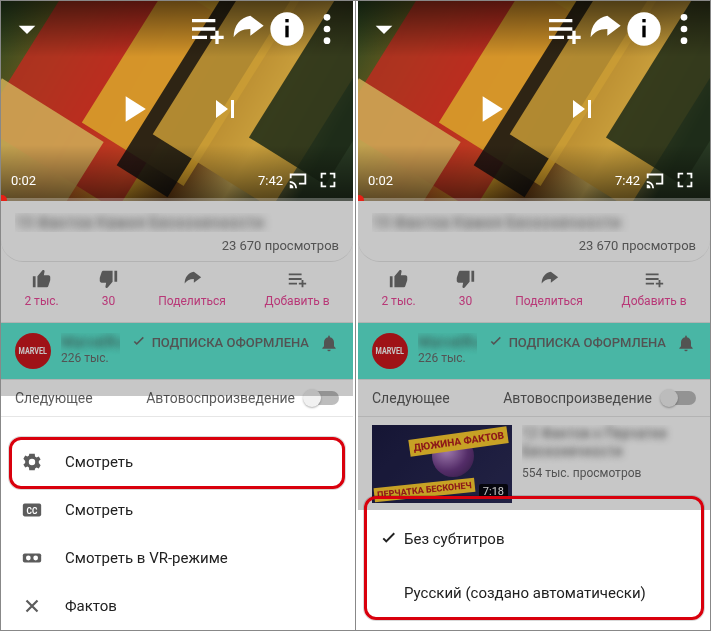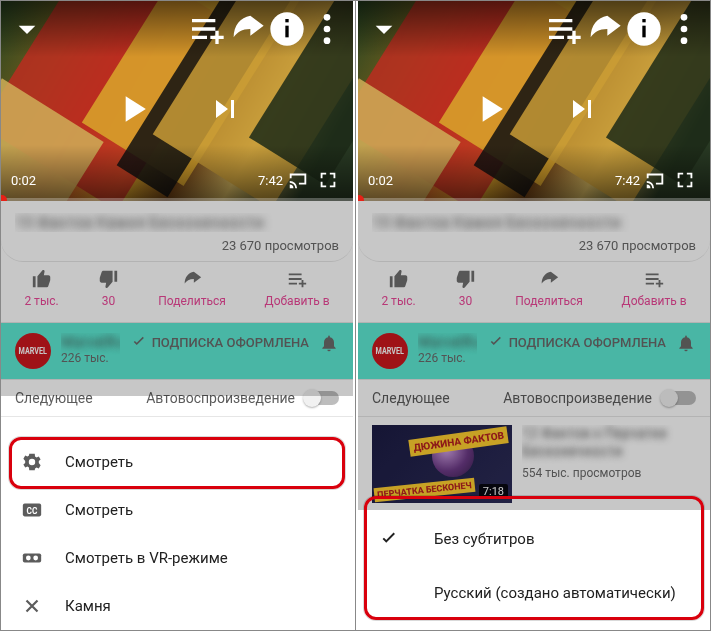--- a/index.html
+++ b/index.html
@@ -153,21 +153,21 @@
     pointer-events:none;
   }
   .hl-left { left:8px; right:8px; top:436px; height:52px; }
   .hl-right { left:6px; right:6px; top:495px; bottom:10px; }
   
   .subsheet {
     position:absolute; left:0; right:0; bottom:0;
     background:#fff; padding-bottom:10px;
   }
   .sitem {
-    display:flex; align-items:center; gap:34px;
+    display:flex; align-items:center; gap:4px;
     height:54px; padding:0 20px; color:#212121; font-size:15px;
   }
   .sitem .icon { width:22px; height:22px; display:flex; align-items:center; justify-content:center; }
 </style>
 </head>
 <body>
 
 <div class="phone">
 
   <div class="video">
@@ -338,21 +338,21 @@
           </svg>
         </span>
       <span>Смотреть в VR-режиме</span>
     </div>
     <div class="mitem">
       <span class="icon">
           <svg viewBox="0 0 24 24">
             <path d="M18 6L6 18M6 6l12 12" stroke="#5c5c5c" stroke-width="2.4" fill="none"></path>
           </svg>
         </span>
-      <span>Камня</span>
+      <span>Фактов</span>
     </div>
   </div>
 
   <div class="highlight hl-left"></div>
 </div>
 
 <div class="divider"></div>
 
 <div class="phone">
 

